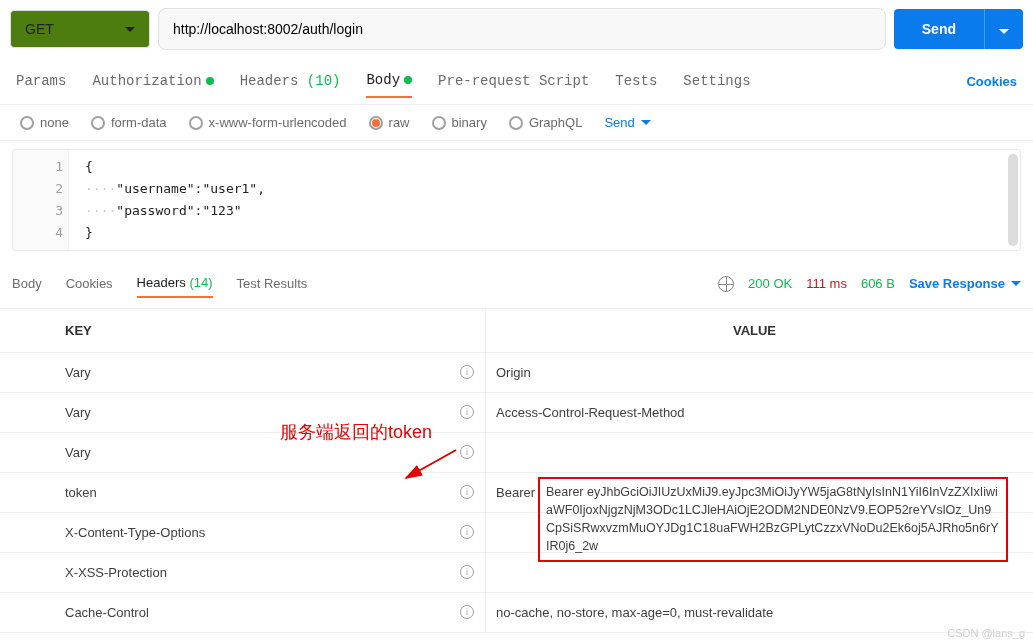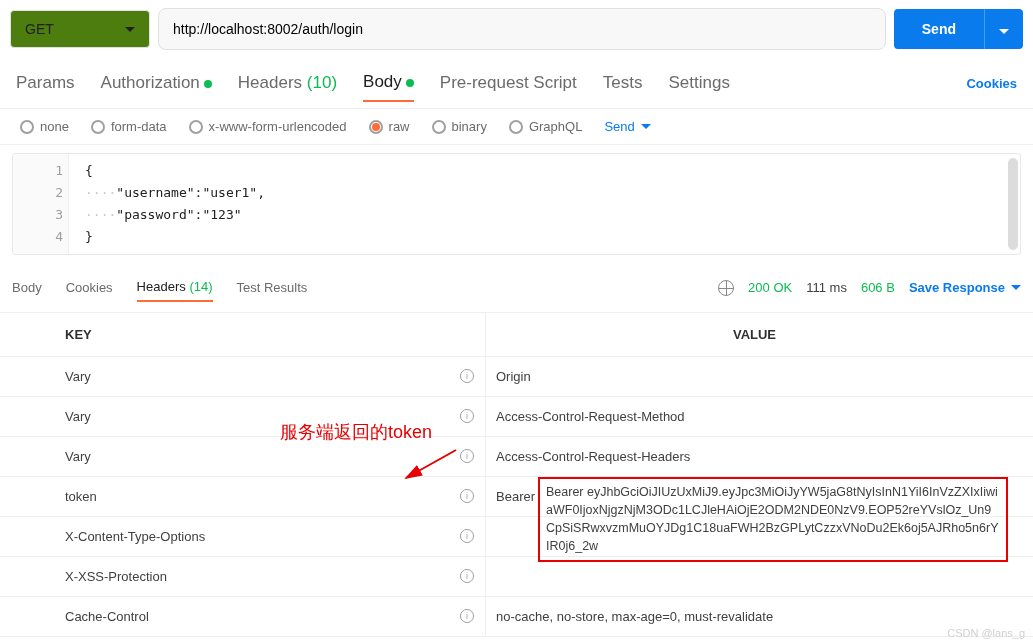--- a/index.html
+++ b/index.html
@@ -6,21 +6,21 @@
 body { font-family: -apple-system, BlinkMacSystemFont, "Segoe UI", Arial, sans-serif; font-size: 13px; color: #212121; background: #fff; width: 1033px; }
 .topbar { display: flex; align-items: center; padding: 8px 10px; gap: 8px; }
 .method-select { display: flex; align-items: center; justify-content: space-between; border: 1px solid #e0e0e0; border-radius: 4px; padding: 10px 14px; width: 140px; cursor: pointer; background: #4d7c0f; }
 .method-select span { font-weight: 500; font-size: 14px; }
 .url-input { flex: 1; border: 1px solid #e0e0e0; border-radius: 8px; padding: 12px 14px; font-size: 14px; background: #f8f8f8; }
 .send-btn { display: flex; border-radius: 17px; }
 .send-main { background: #097bed; color: #fff; border: none; padding: 12px 28px; border-radius: 4px 0 0 4px; font-weight: 600; font-size: 14px; cursor: pointer; }
 .send-drop { background: #097bed; color: #fff; border: none; border-left: 1px solid rgba(255,255,255,0.25); padding: 12px 14px; border-radius: 0 4px 4px 0; cursor: pointer; }
 .chev { display: inline-block; width: 0; height: 0; border-left: 5px solid transparent; border-right: 5px solid transparent; border-top: 5px solid currentColor; }
 .tabs { display: flex; align-items: center; padding: 6px 16px; gap: 26px; border-bottom: 1px solid #eee; }
-.tab { color: #6b6b6b; cursor: pointer; padding: 8px 0; font-size: 17px; }
+.tab { color: #6b6b6b; cursor: pointer; padding: 8px 0; font-size: 14px; font-family: Liberation Mono, monospace; }
 .tab.active { color: #212121; border-bottom: 2px solid #ff6c37; font-weight: 500; }
 .dot-green { display: inline-block; width: 8px; height: 8px; border-radius: 50%; background: #0cbb52; margin-left: 4px; vertical-align: middle; }
 .num-green { color: #0cbb52; }
 .cookies-link { margin-left: auto; color: #097bed; font-weight: 600; cursor: pointer; }
 .bodytypes { display: flex; align-items: center; gap: 22px; padding: 10px 20px; border-bottom: 1px solid #eee; }
 .radio { display: flex; align-items: center; gap: 6px; color: #6b6b6b; cursor: pointer; }
 .rdot { width: 14px; height: 14px; border: 2px solid #a0a0a0; border-radius: 50%; display: inline-flex; align-items: center; justify-content: center; }
 .rdot.fill::after { content: ""; width: 8px; height: 8px; border-radius: 50%; background: #ff6c37; }
 .text-dd { color: #097bed; cursor: pointer; display: flex; align-items: center; gap: 6px; }
 .editor { border: 1px solid #e8e8e8; margin: 8px 12px; border-radius: 3px; position: relative; }
@@ -115,21 +115,21 @@
 </div>
 
 <div class="resptabs">
   <div class="resptab">Body</div>
   <div class="resptab">Cookies</div>
   <div class="resptab active"><span>Headers</span> <span class="num-green">(14)</span></div>
   <div class="resptab">Test Results</div>
   <div class="respmeta">
     <span class="globe"></span>
     <span class="status-ok">200 OK</span>
-    <span style="color:#404040">111 ms</span>
+    <span style="color:#b91c1c">111 ms</span>
     <span style="color:#0cbb52">606 B</span>
     <span class="save-resp">
         <span>Save Response</span>
         <span class="chev" style="border-top-color:#097bed"></span>
       </span>
   </div>
 </div>
 
 <div class="hdr-row hdr-head">
   <div class="hdr-cell-k">KEY</div>
@@ -139,21 +139,21 @@
     <div class="hdr-row">
       <div class="hdr-cell-k">Vary</div>
       <div class="hdr-cell-v vbar"><span class="info-ic icol">i</span><span>Origin</span></div>
     </div>
     <div class="hdr-row">
       <div class="hdr-cell-k">Vary</div>
       <div class="hdr-cell-v vbar"><span class="info-ic icol">i</span><span>Access-Control-Request-Method</span></div>
     </div>
     <div class="hdr-row">
       <div class="hdr-cell-k">Vary</div>
-      <div class="hdr-cell-v vbar"><span class="info-ic icol">i</span><span>Access-Control-Request-Headers</span></div>
+      <div class="hdr-cell-v vbar"><span class="info-ic icol">i</span></div>
     </div>
     <div class="hdr-row">
       <div class="hdr-cell-k">token</div>
       <div class="hdr-cell-v vbar"><span class="info-ic icol">i</span><span>Bearer</span></div>
     </div>
     <div class="hdr-row">
       <div class="hdr-cell-k">X-Content-Type-Options</div>
       <div class="hdr-cell-v vbar"><span class="info-ic icol">i</span><span></span></div>
     </div>
     <div class="hdr-row">

